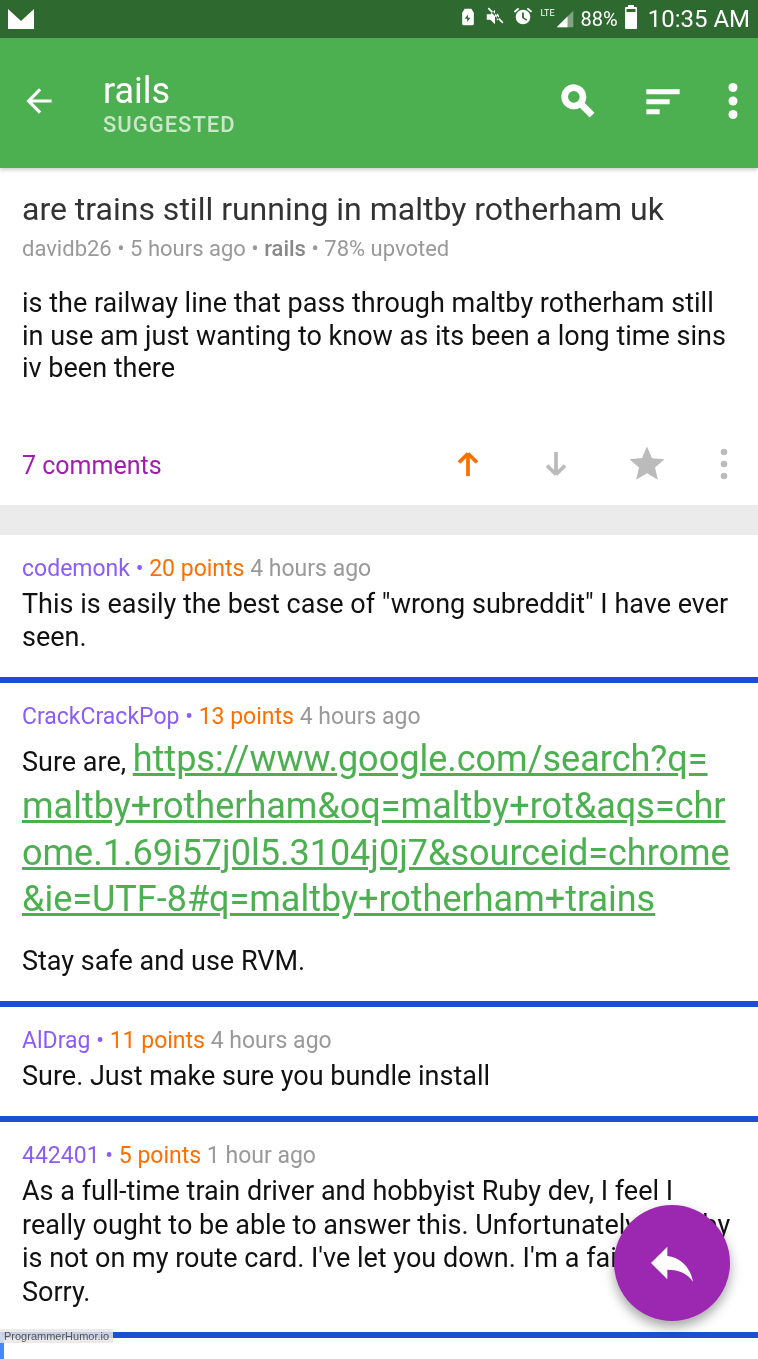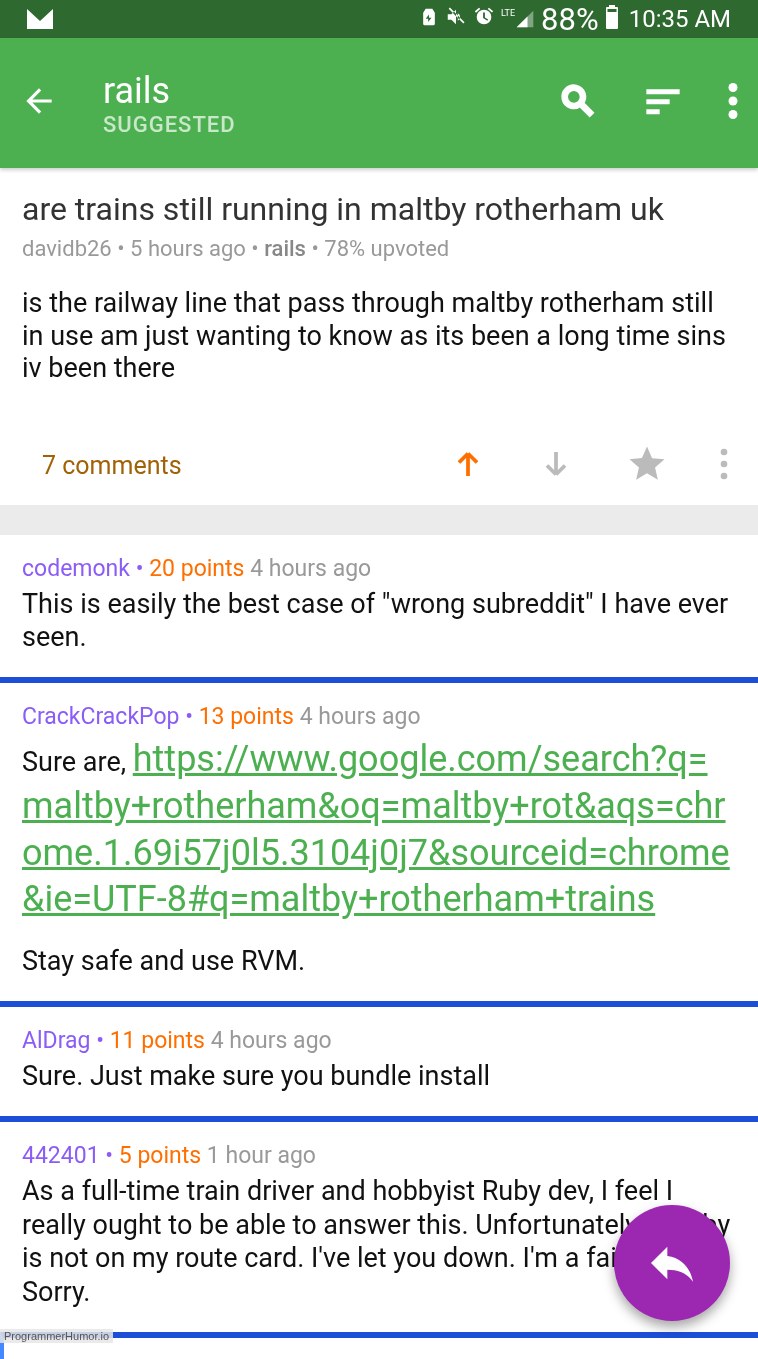--- a/index.html
+++ b/index.html
@@ -10,21 +10,21 @@
       background: #f0f0f0;
       position: relative;
       overflow: hidden;
     }
     .status-bar {
       height: 38px;
       background: #2e6930;
       color: #fff;
       display: flex;
       align-items: center;
-      padding: 0 27px;
+      padding: 0 8px;
       font-size: 22px;
     }
     .status-left { flex: 1; display: flex; align-items: center; }
     .status-right { display: flex; align-items: center; gap: 6px; font-weight: 400; }
     .gmail-icon { width: 26px; height: 20px; background: #fff; position: relative; display: inline-flex; align-items: center; justify-content: center; }
     .gmail-icon::after { content: ""; position: absolute; top: 0; left: 0; width: 0; height: 0; border-left: 13px solid transparent; border-right: 13px solid transparent; border-top: 12px solid #2e6930; }
     .lte { font-size: 9px; line-height: 1; vertical-align: top; }
     .app-bar {
       background: #4caf50;
       height: 130px;
@@ -42,21 +42,21 @@
     .icon-svg { fill: #fff; }
     .main { background: #fff; padding: 22px 22px 16px 22px; }
     .gap { height: 30px; background: #ebebeb; }
     .post-title { font-size: 32px; color: #333; font-weight: 400; margin-bottom: 8px; line-height: 1.2; }
     .meta { font-size: 22px; color: #999; margin-bottom: 26px; }
     .meta b { color: #888; font-weight: 500; }
     .post-body { font-size: 27px; color: #111; line-height: 1.2; }
     .post-footer { margin-top: 58px; display: flex; align-items: center; }
     .points-block { flex: 1; }
     .points { color: #ff6f00; font-size: 25px; }
-    .comments-cnt { color: #a16207; font-size: 25px; margin-left: 20px; }
+    .comments-cnt { color: #a21caf; font-size: 25px; }
     .vote-row { display: flex; align-items: center; gap: 52px; padding-right: 8px;}
     .comments { background: #fff; }
     .comment { padding: 20px 22px 22px 22px; border-top: 6px solid #1d4ed8; }
     .comment:first-child { border-top: none; }
     .c-head { font-size: 23px; margin-bottom: 6px; }
     .c-user { color: #8b5cf6; }
     .c-pts { color: #ff6f00; }
     .c-time { color: #999; }
     .c-body { font-size: 27px; color: #111; line-height: 1.25; word-wrap: break-word; }
     .c-link { color: #4caf50; text-decoration: underline; font-size: 36px; word-break: break-all; line-height: 1.3;}
@@ -109,21 +109,21 @@
           <path fill="#fff" d="M12 4a8 8 0 1 0 8 8 8 8 0 0 0-8-8zm1 8.6l3.5 2.1-.8 1.3L11 13V7h2zM22 5.7l-4.6-3.9-1.3 1.5L20.7 7zM7.9 3.4L6.6 1.8 2 5.7 3.3 7.3z"></path>
         </svg>
     </span>
     <span style="display:inline-flex;align-items:flex-start;">
       <span class="lte">LTE</span>
       <svg width="20" height="20" viewBox="0 0 24 24">
           <path fill="#fff" d="M2 22h20V2z" opacity="0.4"></path>
           <path fill="#fff" d="M2 22h13V9z"></path>
         </svg>
     </span>
-    <span style="font-size:31px;">88%</span>
+    <span style="font-size:20px;">88%</span>
     <span>
       <svg width="14" height="24" viewBox="0 0 12 24">
           <path fill="#fff" d="M3 0h6v2h2a1 1 0 0 1 1 1v20a1 1 0 0 1-1 1H1a1 1 0 0 1-1-1V3a1 1 0 0 1 1-1h2V0z"></path>
           <rect x="1.5" y="4" width="9" height="3" fill="#2e6930"></rect>
         </svg>
     </span>
     <span style="font-size:24px;margin-left:4px;">10:35 AM</span>
   </div>
 </div>
 

